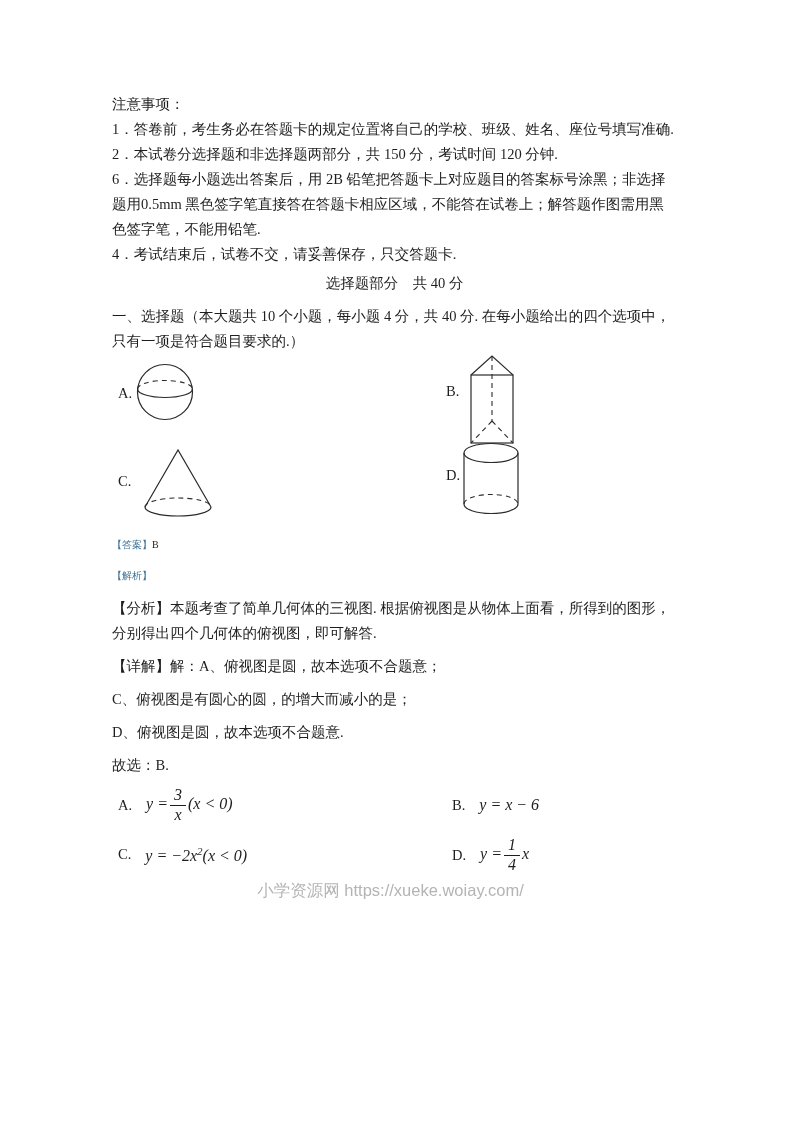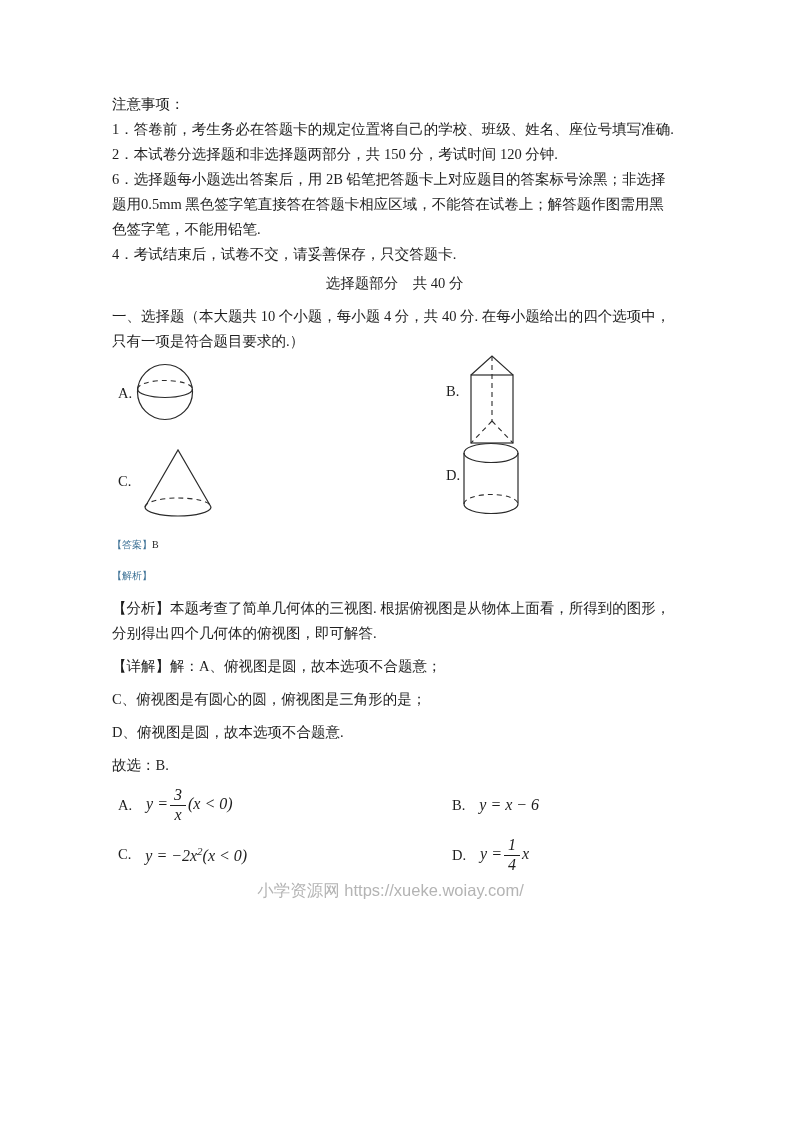--- a/index.html
+++ b/index.html
@@ -129,21 +129,21 @@
       <span class="tag">【解析】</span>
     </p>
 
     <p class="para">
       <span>【分析】</span><span>本题考查了简单几何体的三视图. 根据俯视图是从物体上面看，所得到的图形，分别得出四个几何体的俯视图，即可解答.</span>
     </p>
 
     <p class="para">
       <span>【详解】</span><span>解：A、俯视图是圆，故本选项不合题意；</span>
     </p>
-    <p class="para">C、俯视图是有圆心的圆，俯视图是三角形的是；</p>
+    <p class="para">C、俯视图是有圆心的圆，的增大而减小的是；</p>
     <p class="para">D、俯视图是圆，故本选项不合题意.</p>
     <p class="para">故选：B.</p>
 
 
     <div class="formula-grid">
       <div class="fcell">
         <span class="opt-label">A.</span>
         <span class="formula"><span>y =</span><span class="frac">
               <span class="fnum">3</span>
               <span class="fden">x</span>

